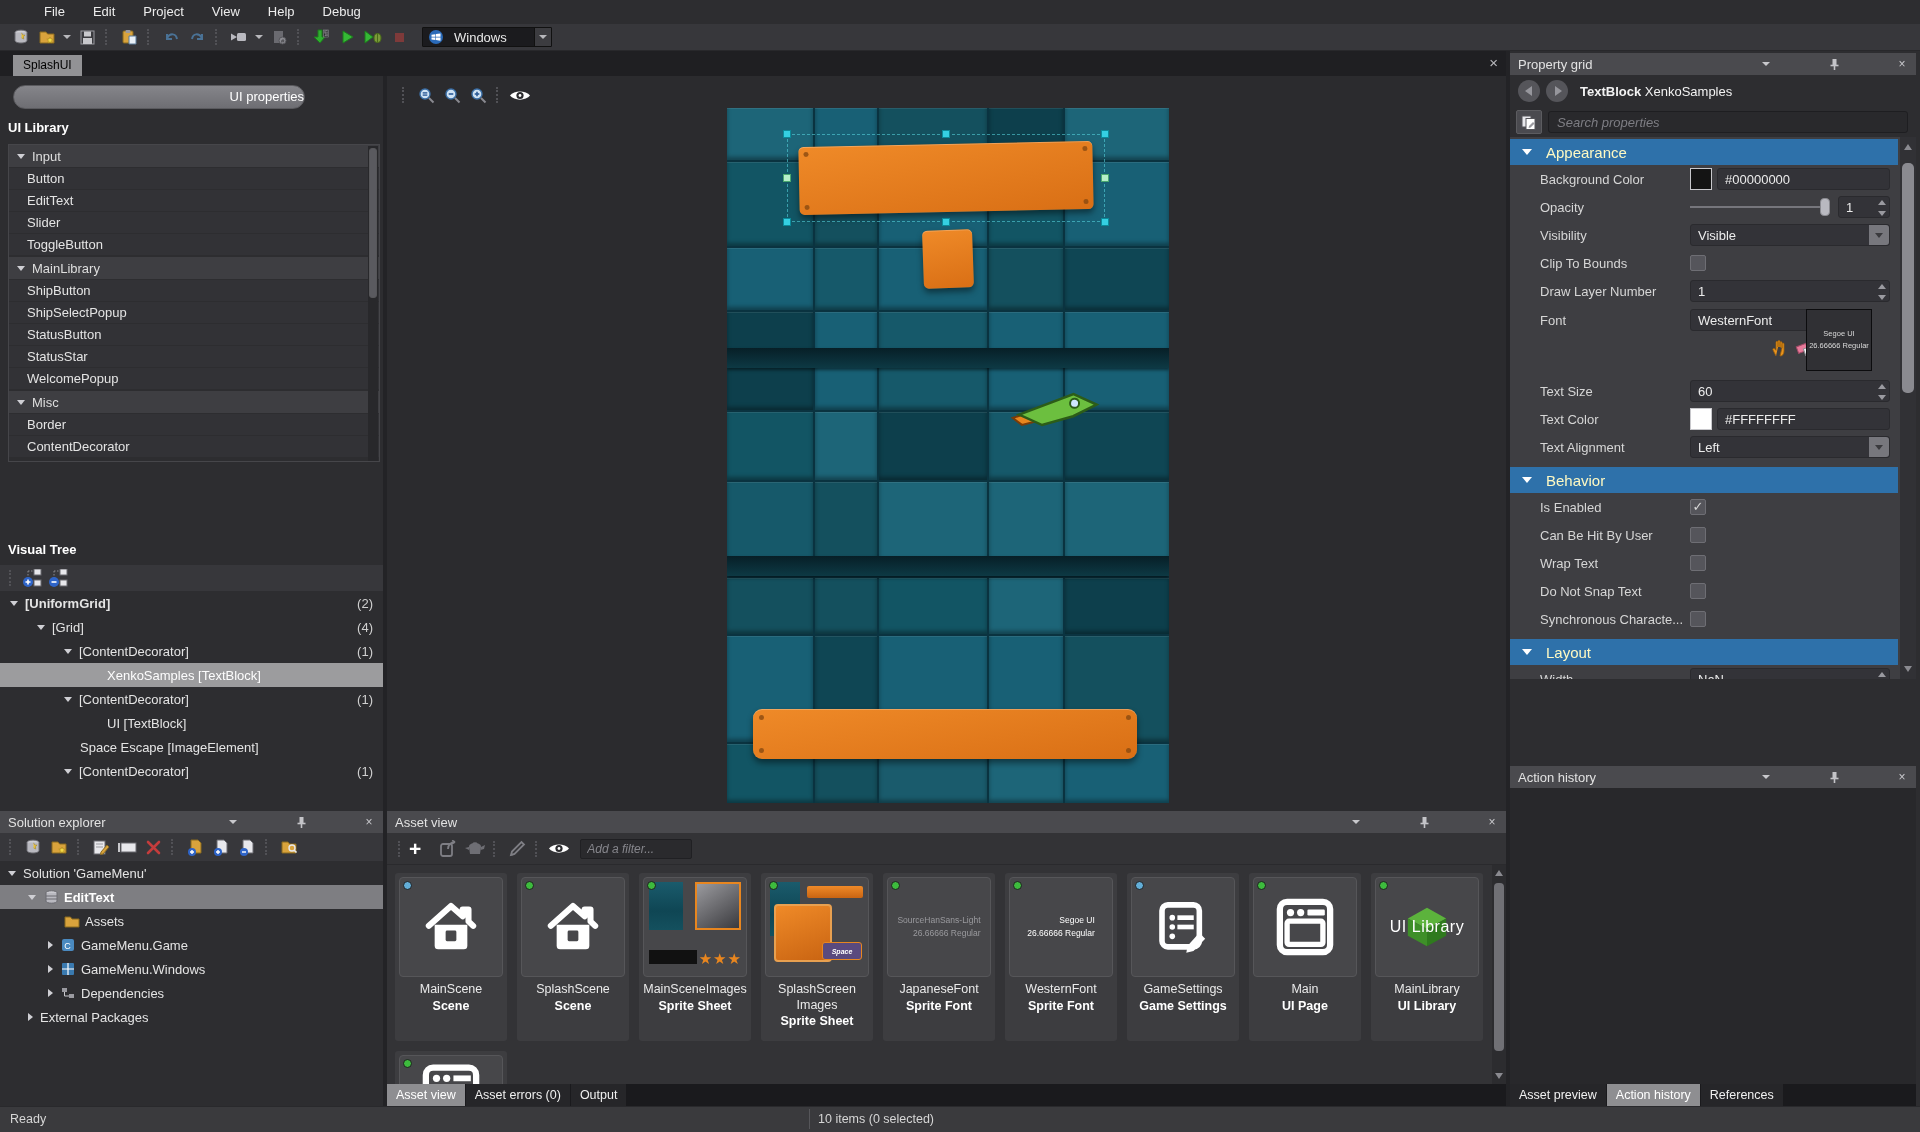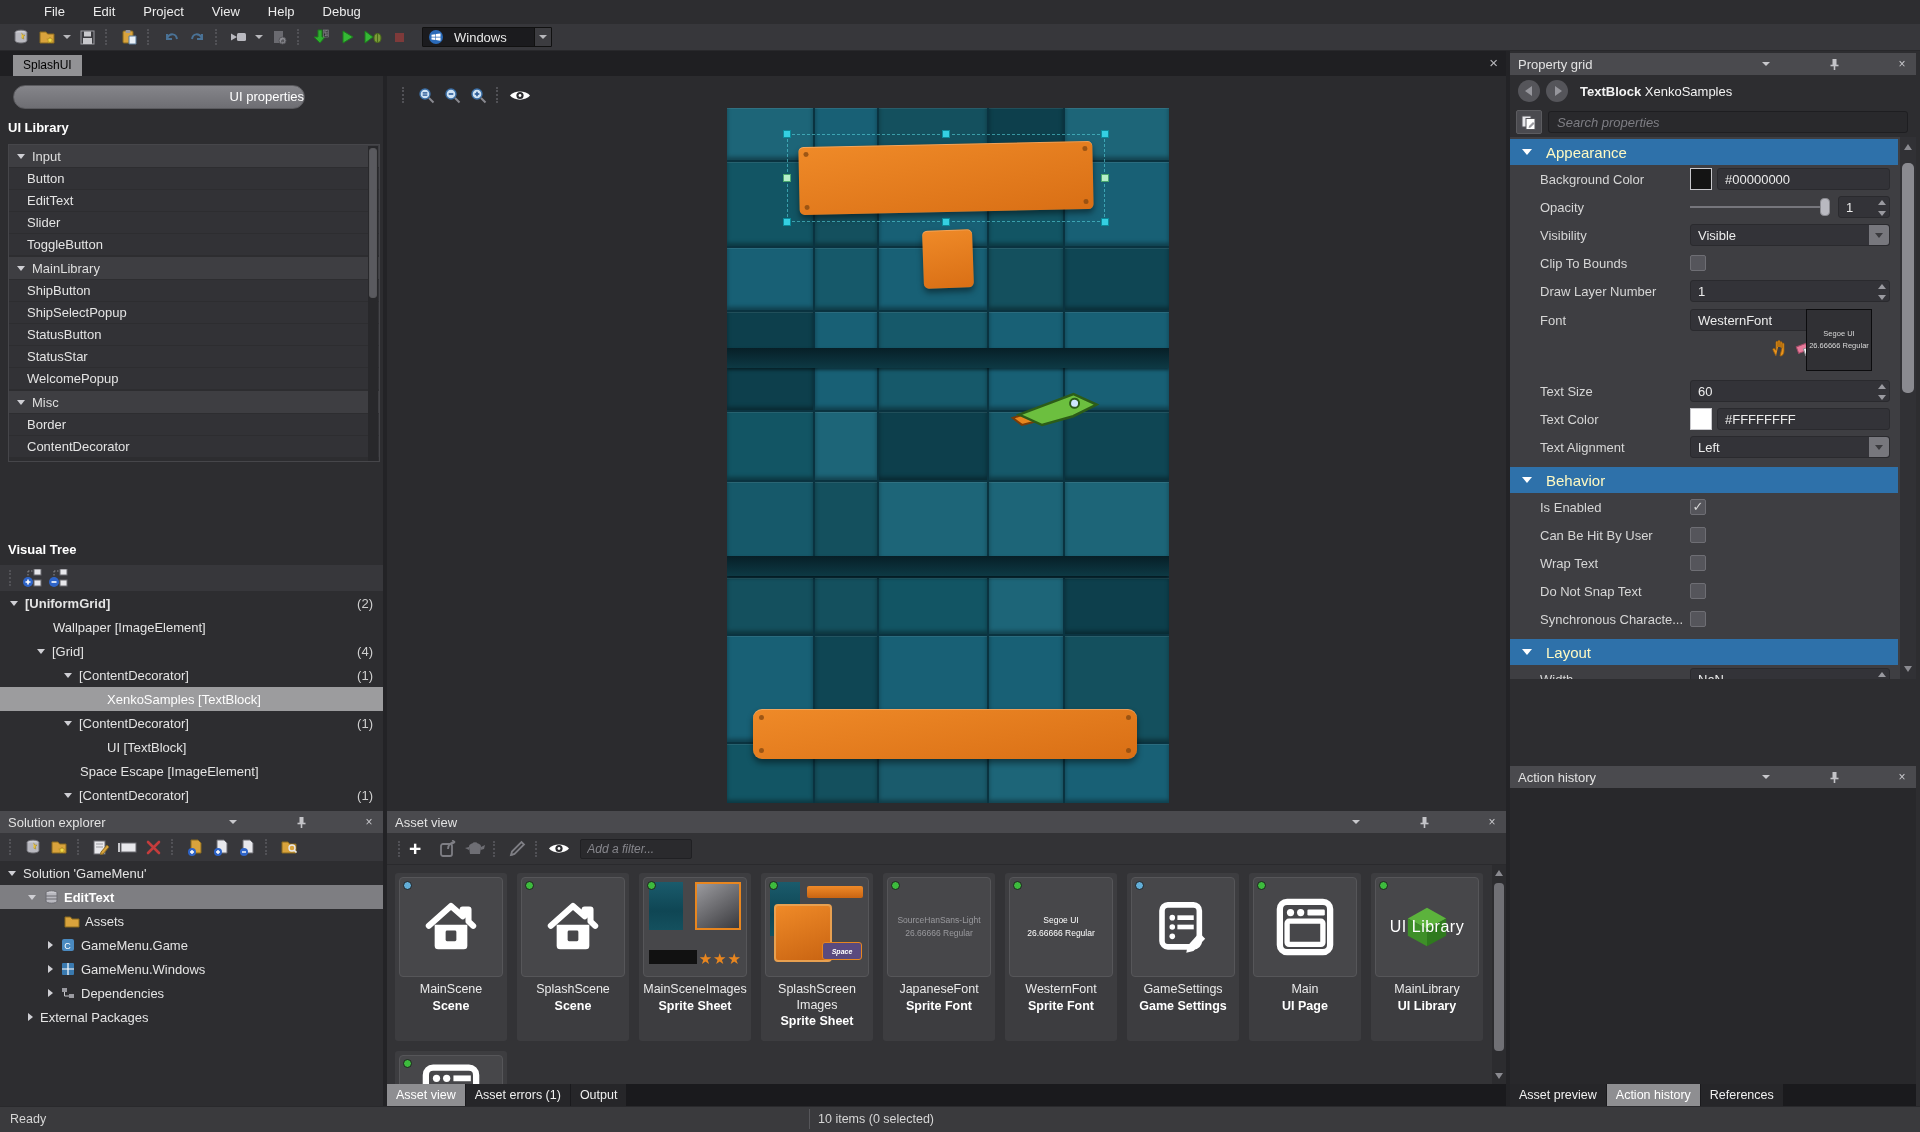--- a/index.html
+++ b/index.html
@@ -73,21 +73,21 @@
   .avfilter::placeholder { color:#86868c; }
   .tilewrap { flex:1; position:relative; overflow:hidden; padding:8px 0 0 8px; }
   .tile { position:absolute; width:112px; height:168px; background:#3d3d40; border-radius:3px; padding:4px; }
   .thumb { width:104px; height:100px; background:#47474a; border:1px solid #565659; border-radius:4px; position:relative; display:flex; align-items:center; justify-content:center; overflow:hidden; }
   .dot { position:absolute; left:3px; top:3px; width:9px; height:9px; border-radius:50%; border:1px solid #1e1e20; z-index:3; }
   .tname { margin-top:5px; text-align:center; color:#eaeaea; font-size:12.5px; line-height:1.25; }
   .ttype { text-align:center; color:#fff; font-weight:bold; font-size:12.5px; margin-top:1px; }
   .avscroll { position:absolute; right:0; top:0; width:14px; height:100%; background:#2c2c2f; }
   .avscroll .thumbv { position:absolute; left:2px; top:18px; width:10px; height:168px; background:#707075; border-radius:4px; }
   .avscroll .ar { position:absolute; left:3px; width:0; height:0; border-left:4px solid transparent; border-right:4px solid transparent; }
-  .fontprev { text-align:center; font-size:8.5px; line-height:1.5; }
+  .fontprev { text-align:right; font-size:8.5px; line-height:1.5; }
 
   .tabsbar { height:22px; background:#1a1a1d; display:flex; align-items:flex-start; flex:0 0 auto; }
   .btab { height:22px; padding:0 9px; line-height:22px; color:#f0f0f0; font-size:12.5px; background:#262629; margin-right:1px; }
   .btab.active { background:#8e8e91; color:#fff; }
 
   
   .canvas { flex:1; background:#2b2b2e; position:relative; overflow:hidden; }
   .cvtoolbar { position:absolute; left:10px; top:8px; display:flex; align-items:center; }
   .splash { position:absolute; left:340px; top:32px; width:442px; height:695px; background:#0a3340; overflow:hidden; }
   .band { position:absolute; left:0; width:442px; height:20px; background:linear-gradient(#071f27,#0d3944); box-shadow:0 2px 3px rgba(0,0,0,.5); }
@@ -353,24 +353,20 @@
                   <circle cx="6" cy="13" r="5" fill="#2e64c8"></circle>
                   <path d="M3.5 13 h5" stroke="#fff" stroke-width="1.6"></path>
                 </svg>
               </span>
             </div>
           <div class="vtree" id="vtree">
               <div class="vtrow" style="padding-left:10px">
                 <i class="exp-down"></i>
                 <span class="bold">[UniformGrid]</span>
                 <span class="vtbadge">(2)</span>
-              </div>
-              <div class="vtrow" style="padding-left:37px">
-                <span style="width:16px;display:inline-block"></span>
-                <span class="">Wallpaper [ImageElement]</span>
               </div>
               <div class="vtrow" style="padding-left:37px">
                 <i class="exp-down"></i>
                 <span class="">[Grid]</span>
                 <span class="vtbadge">(4)</span>
               </div>
               <div class="vtrow" style="padding-left:64px">
                 <i class="exp-down"></i>
                 <span class="">[ContentDecorator]</span>
                 <span class="vtbadge">(1)</span>
@@ -850,21 +846,21 @@
                 </div>
               </div>
               <div class="avscroll">
                 <i class="ar" style="top:5px;border-bottom:6px solid #8a8a90"></i>
                 <div class="thumbv"></div>
                 <i class="ar" style="bottom:5px;border-top:6px solid #8a8a90"></i>
               </div>
             </div>
           <div class="tabsbar" id="avtabs">
               <span class="btab active">Asset view</span>
-              <span class="btab">Asset errors (1)</span>
+              <span class="btab">Asset errors (0)</span>
               <span class="btab">Output</span>
             </div>
         </div>
       </div>
     </div>
 
     <div class="rightdock">
       <div class="pg">
         <div class="phead">
           <span>Property grid</span>

